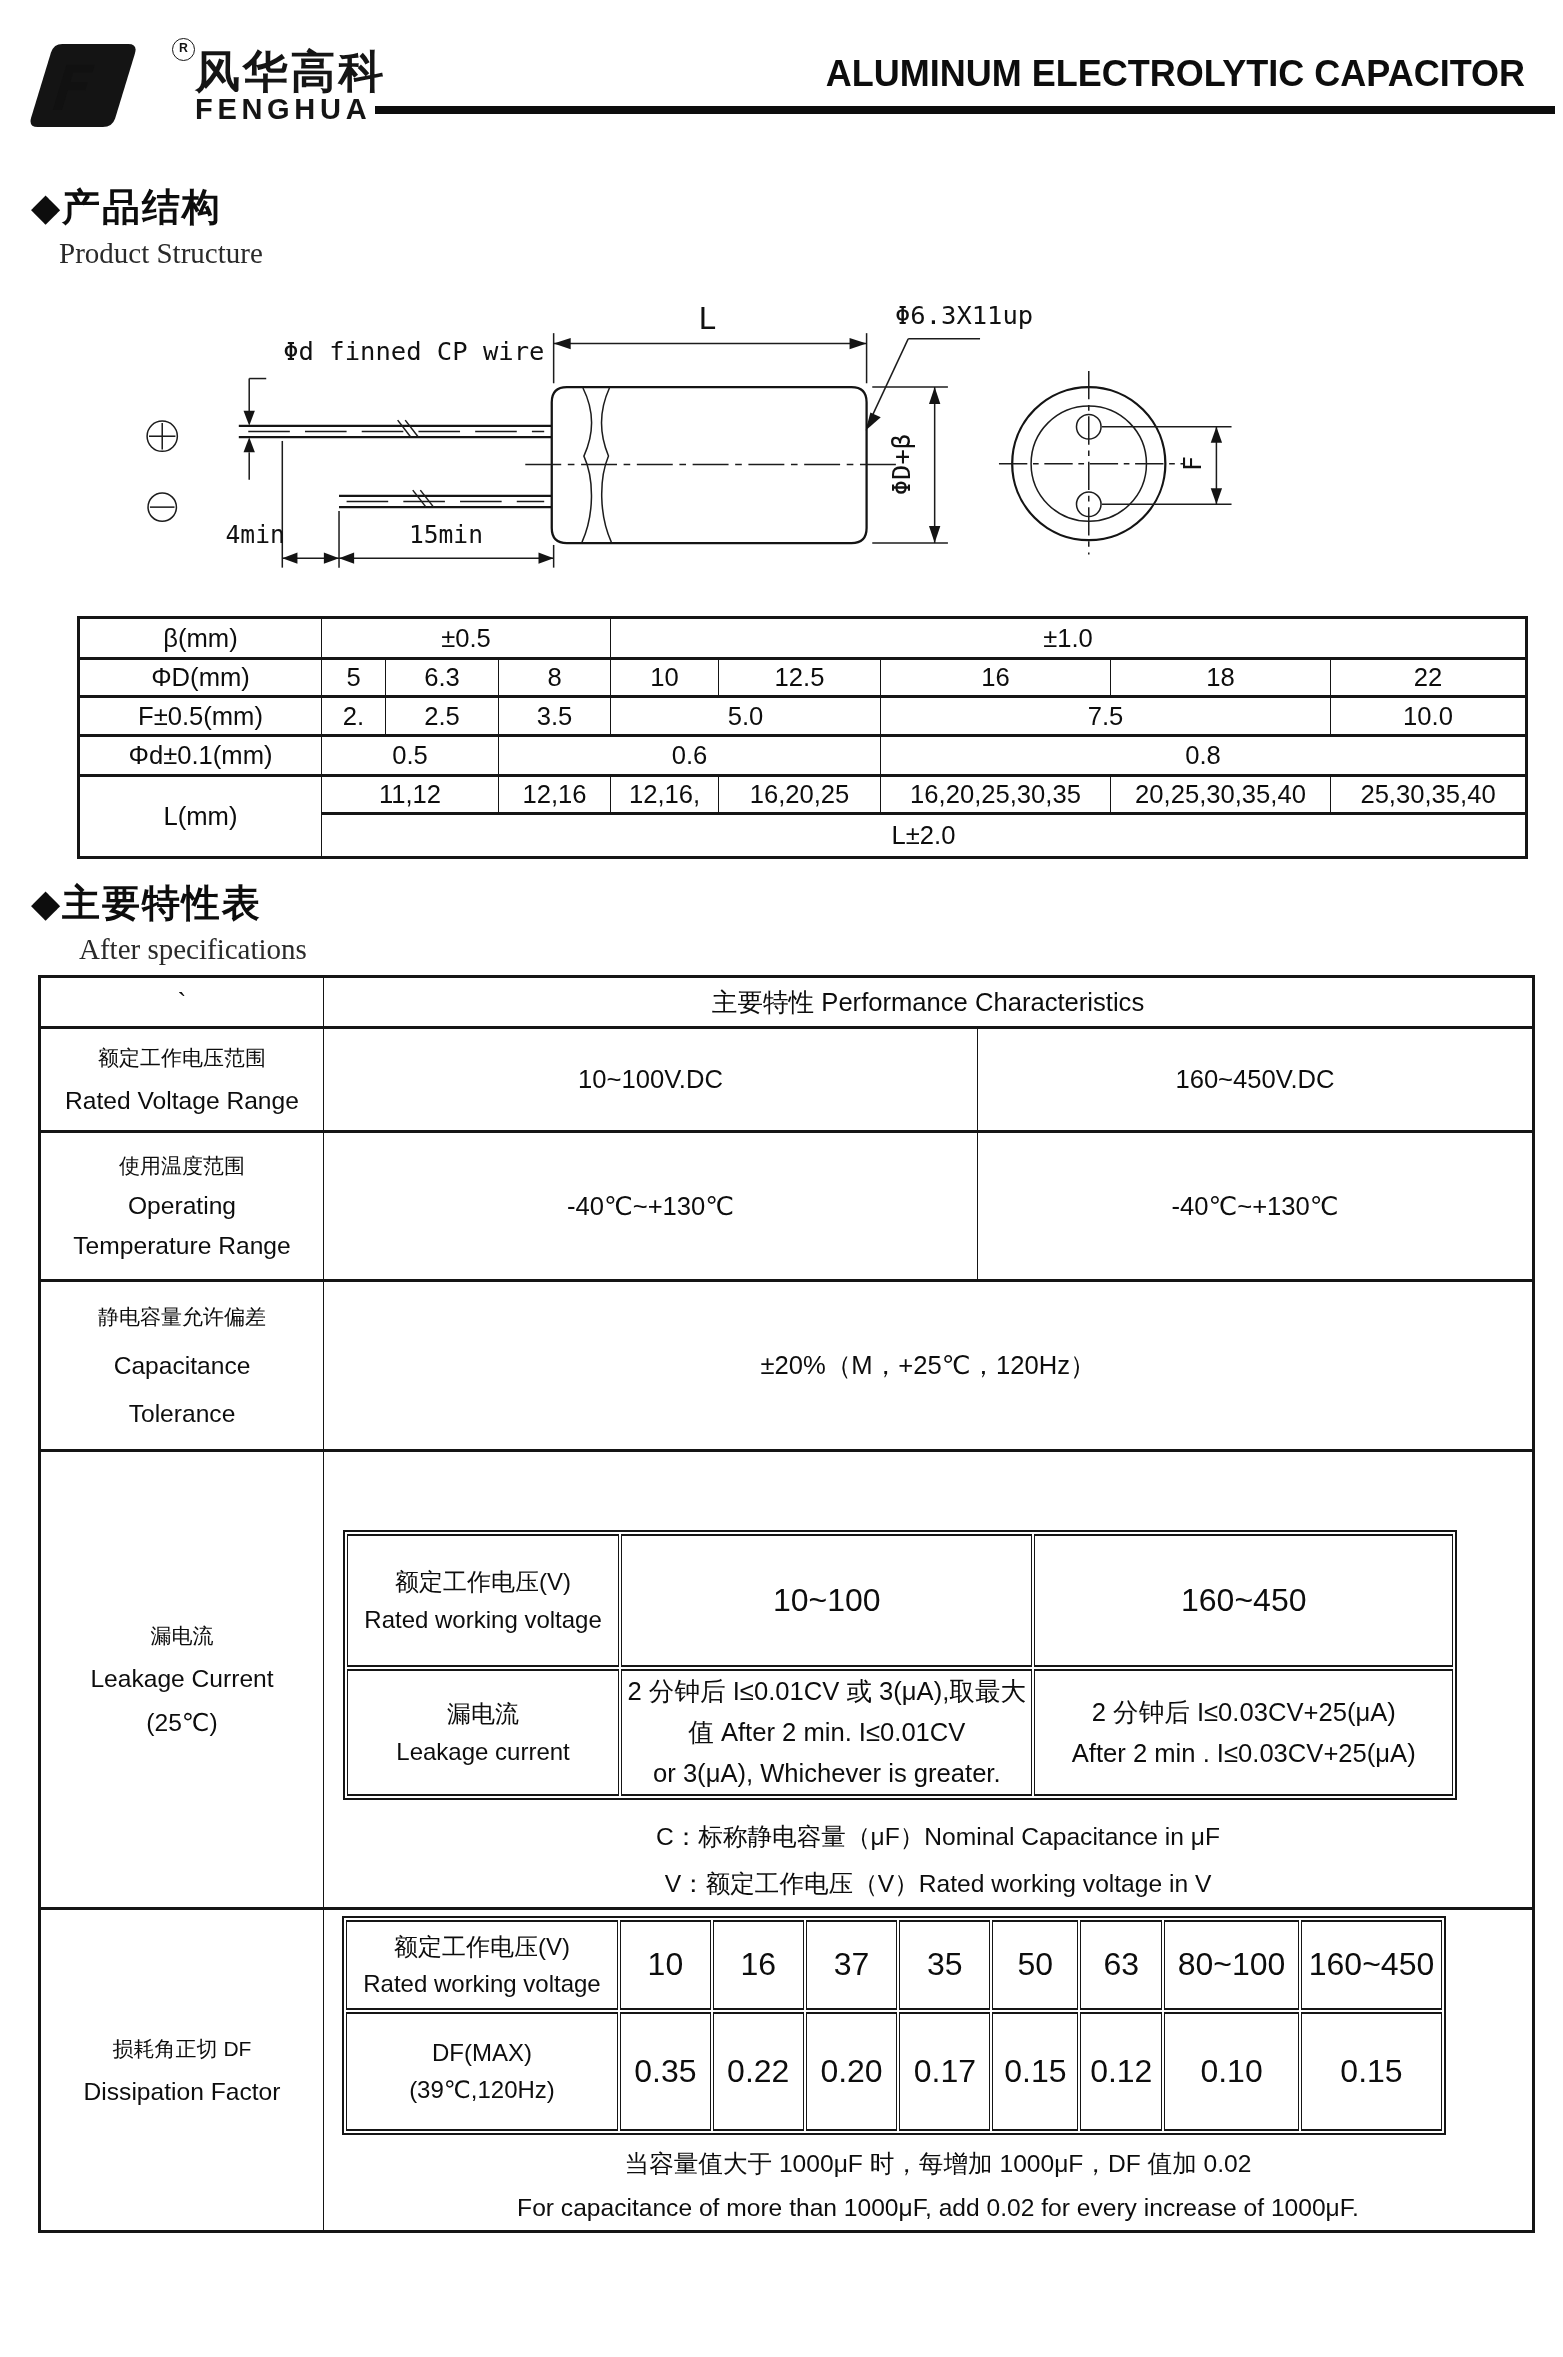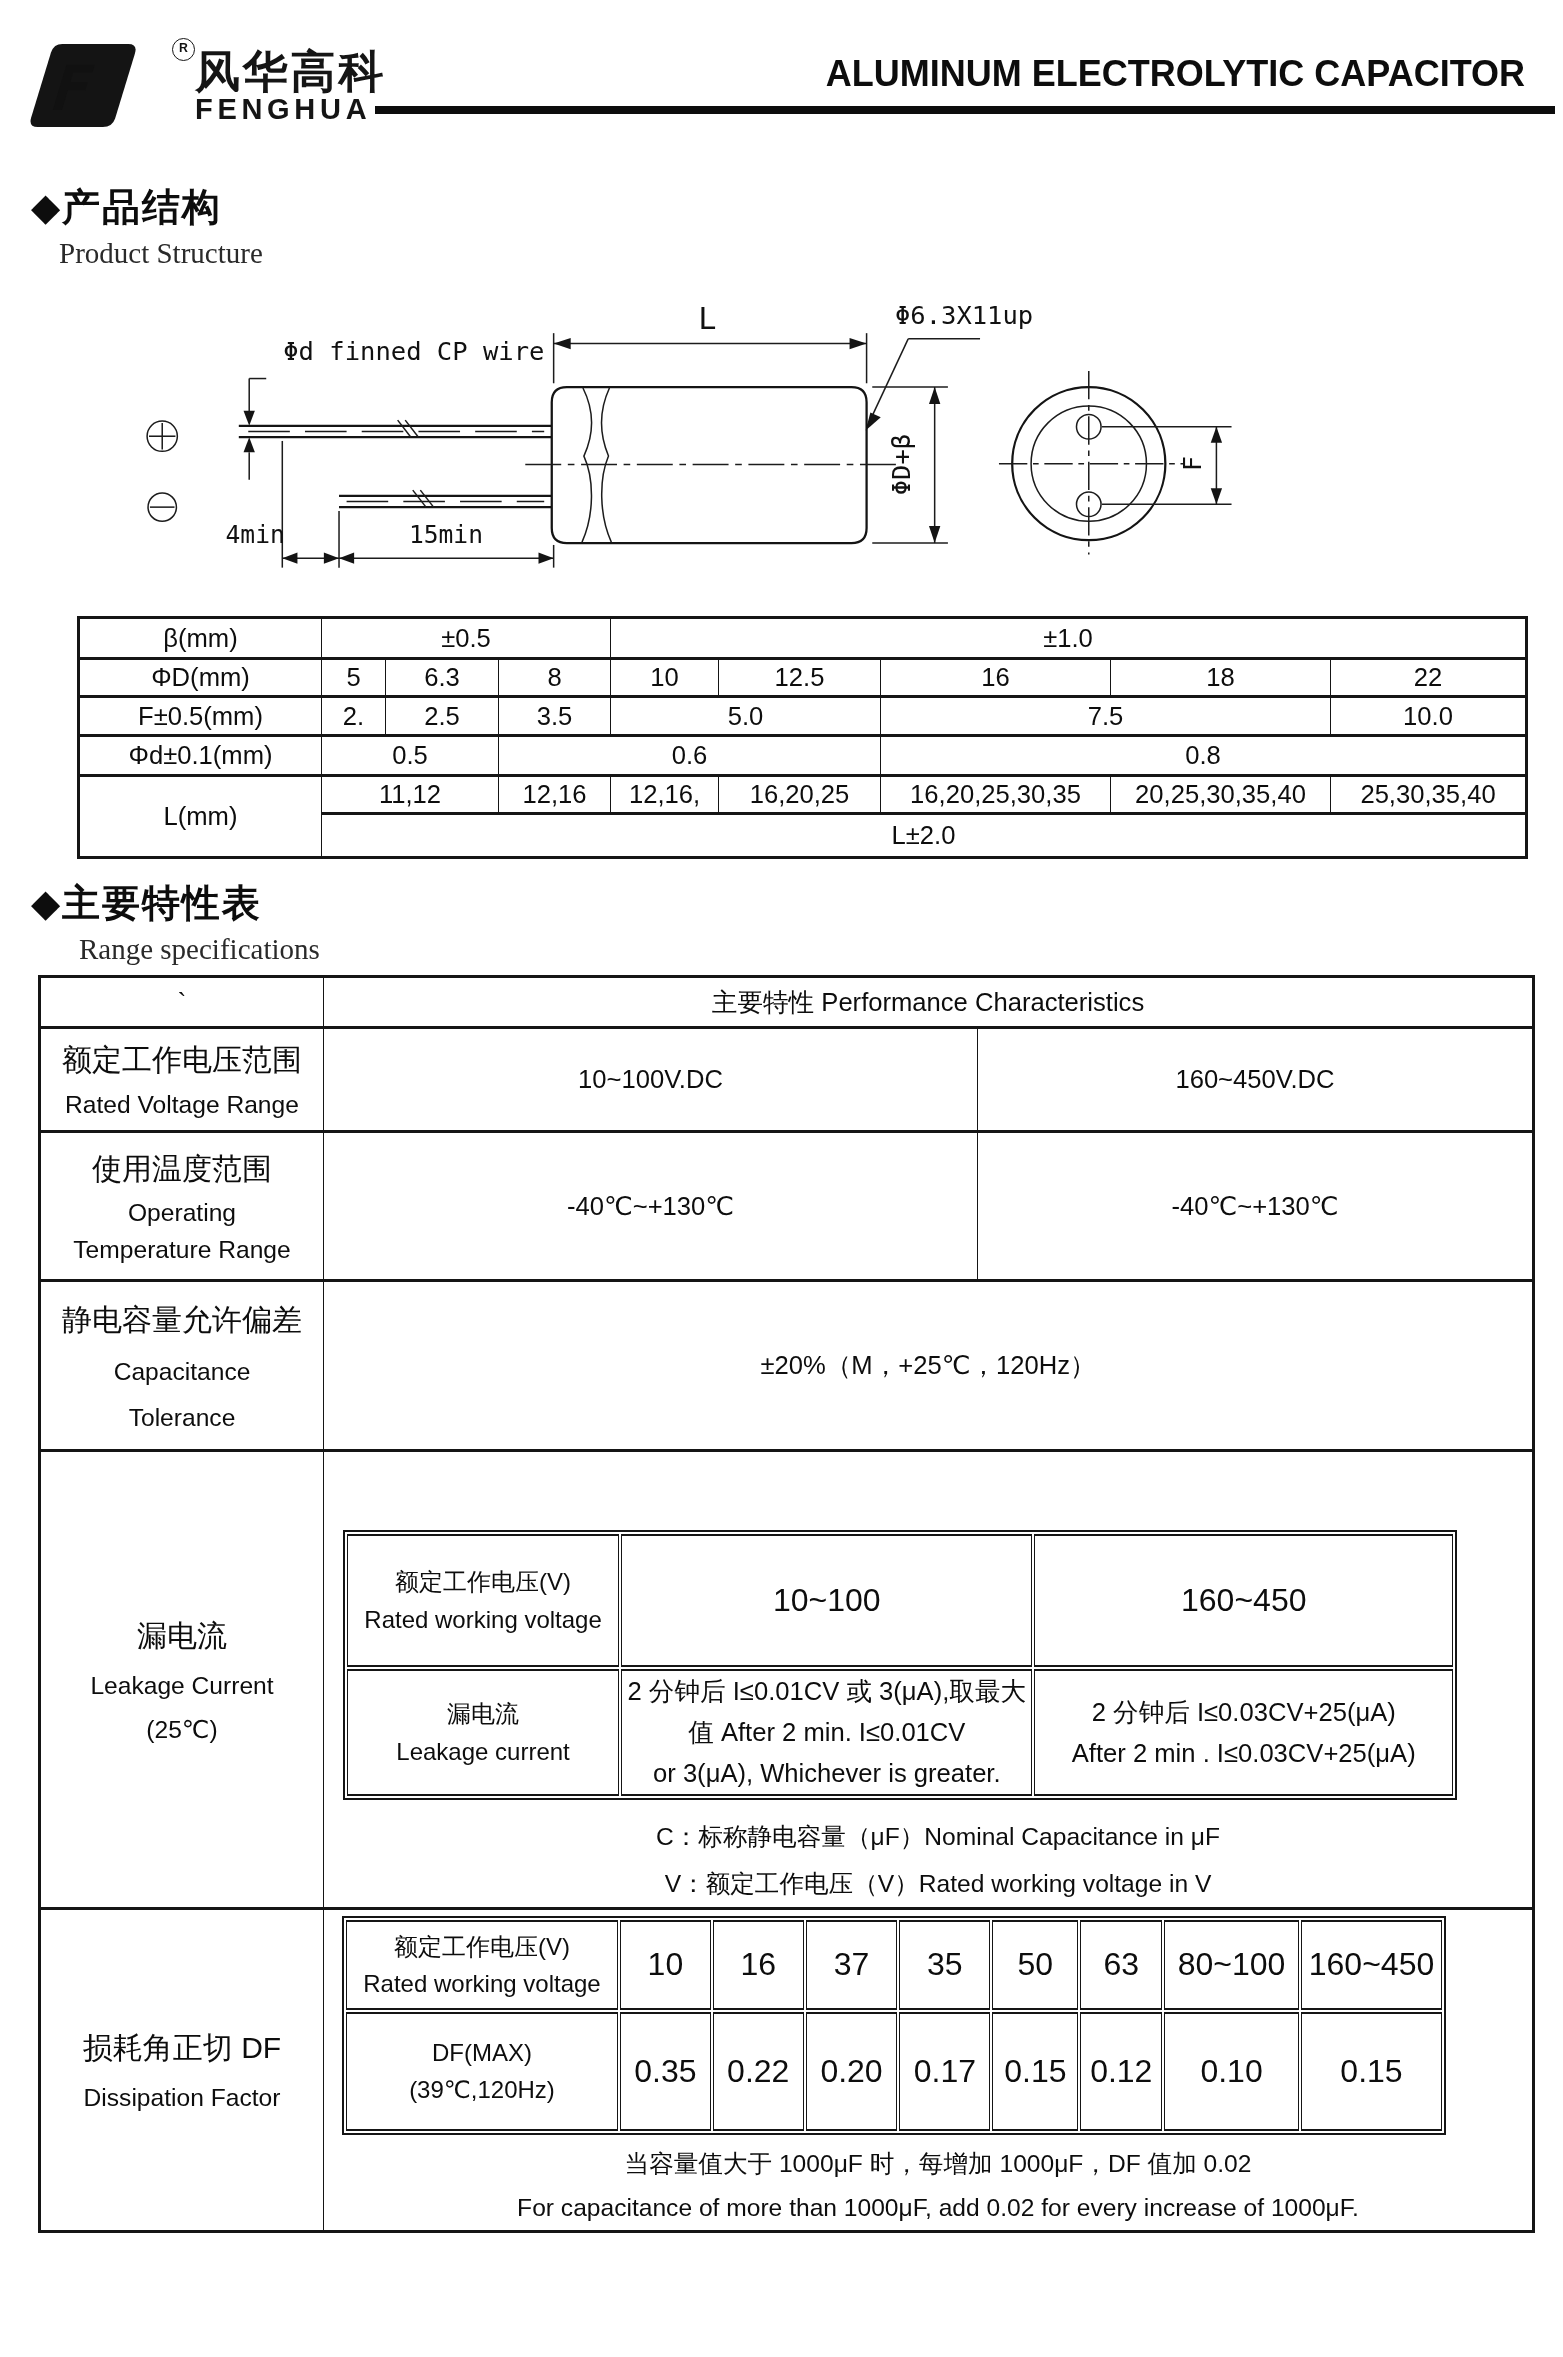--- a/index.html
+++ b/index.html
@@ -25,21 +25,21 @@
   table.sheet td{border-left:1.9px solid #151515;border-right:1.9px solid #151515;
                  border-top:3.8px solid #151515;border-bottom:3.8px solid #151515;
                  text-align:center;vertical-align:middle;padding:0;overflow:hidden;}
   table.sheet{border:3.8px solid #151515;}
   .dimt td{font-size:25.6px;}
   .spect td{font-size:25.6px;}
   .corner{font-size:28px;}
   .hdr{font-size:26.5px;}
   .stack{display:flex;flex-direction:column;justify-content:space-evenly;align-items:center;}
   .stack-c{display:flex;flex-direction:column;justify-content:center;align-items:center;gap:15px;height:100%;}
-  .cn{font-size:30px;}
+  .cn{font-size:21px;}
   .en{font-size:24.6px;}
   td.vtop{vertical-align:top;text-align:left;}
   table.inner{position:relative;border:2.8px solid #151515;}
   table.inner td{border-left:1.9px solid #151515;border-right:1.9px solid #151515;
                  border-top:2.8px solid #151515;border-bottom:2.8px solid #151515;}
   .inner .hcell{font-size:24px;line-height:1.55;}
   .inner .num{font-size:32px;}
   .lk-text{text-align:left;font-size:24px;line-height:41px;padding:1.9px 4.7px;}
   .note{font-size:24.6px;color:#0d0d0d;margin-left:20px;}
   .lk-note{line-height:47px;}
@@ -218,21 +218,21 @@
       <td>20,25,30,35,40</td>
       <td>25,30,35,40</td>
     </tr>
     <tr style="height:44px">
       <td colspan="8">L±2.0</td>
     </tr>
   </tbody>
     </table>
 
   <div class="abs sec-cn" style="left:31px;top:878px">◆主要特性表</div>
-  <div class="abs sec-en" style="left:79px;top:933px">Range specifications</div>
+  <div class="abs sec-en" style="left:79px;top:933px">After specifications</div>
 
   <table class="sheet spect" style="left:38px;top:975px;width:1493px">
     <colgroup>
         <col style="width:284px">
         <col style="width:654px">
         <col style="width:556px">
       </colgroup>
 
     <tbody>
         <tr style="height:51px">

